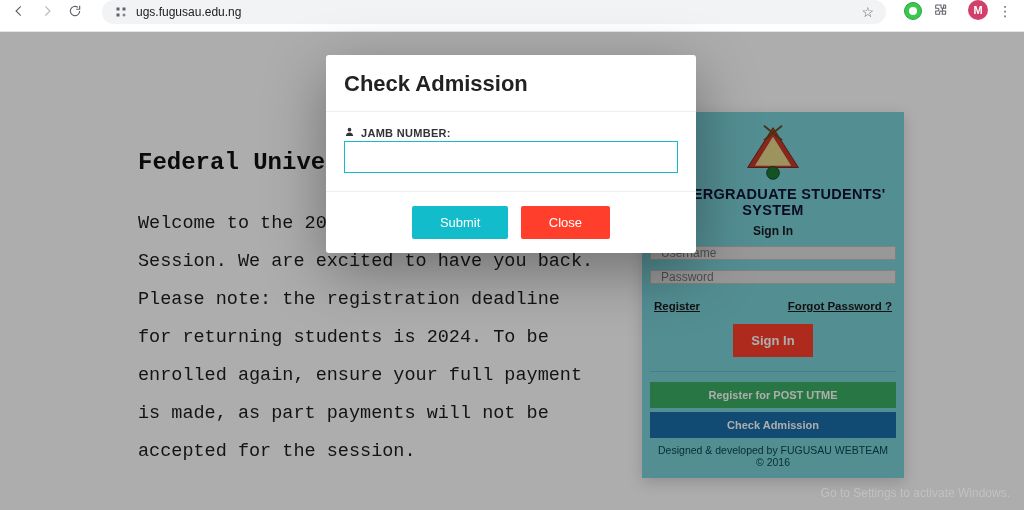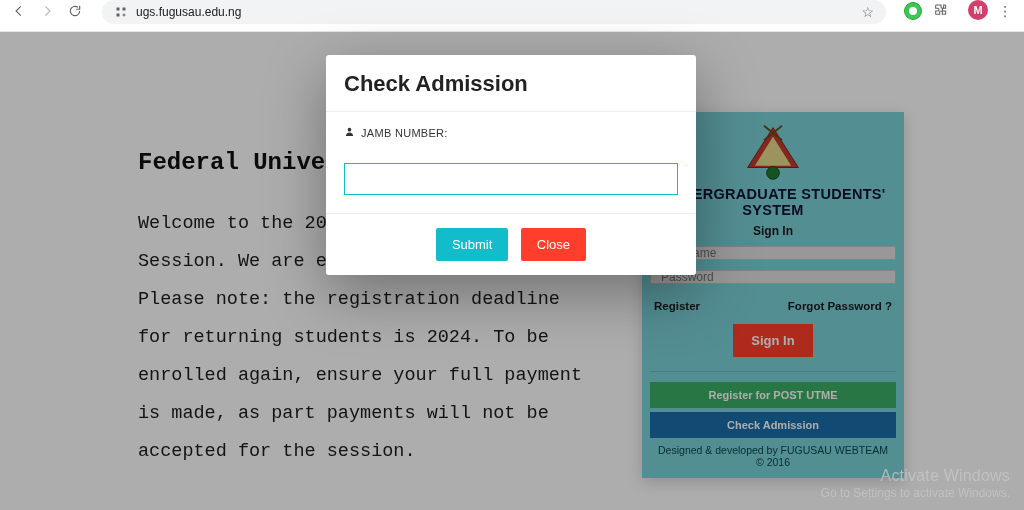--- a/index.html
+++ b/index.html
@@ -69,47 +69,47 @@
   }
   .card .logo{width:58px;height:58px;margin:2px auto 2px;}
   .card .logo svg{width:58px;height:58px;}
   .card h2{font-size:14.5px;font-weight:700;margin:4px 2px 6px 2px;color:#113;letter-spacing:0.3px;}
   .card .signin-label{font-size:12px;font-weight:700;color:#1a1a1a;margin:4px 0 8px;}
   .card input[type=text],.card input[type=password]{
     width:100%;height:14px;border:1px solid #bfbfbf;background:#e1e1e1;color:#666;
     padding:0 10px;font-size:12px;margin-bottom:10px;
   }
   .card .links{display:flex;justify-content:space-between;font-size:11.5px;font-weight:700;color:#1a1a1a;margin:6px 4px 12px;}
-  .card .links span{cursor:pointer;}
+  .card .links span{cursor:pointer;text-decoration:underline;}
   .card .signin-btn{
     display:inline-block;padding:9px 18px;background:var(--red);color:#fff;font-size:13px;font-weight:600;border:none;cursor:pointer;
   }
   .card hr{border:none;border-top:1px solid #6bb8c0;margin:14px 0 10px;}
   .card .bottom-btns{display:flex;justify-content:center;gap:4px;margin-bottom:6px;flex-direction:column;}
   .card .bottom-btns button{border:none;color:#fff;font-size:11px;font-weight:600;padding:7px 8px;cursor:pointer;}
   .card .bottom-btns .reg{background:var(--green-btn);}
   .card .bottom-btns .chk{background:var(--blue-btn);}
   .card .footer{font-size:10.5px;color:#0a4850;margin-top:4px;}
 
   
   .modal{
     position:absolute;z-index:20;left:326px;top:55px;width:370px;background:#fff;
     border-radius:3px;box-shadow:0 18px 60px rgba(0,0,0,0.35);
     font-family:Arial,Helvetica,sans-serif;
   }
   .modal .m-head{padding:16px 18px 14px 18px;}
   .modal .m-head h3{margin:0;font-size:22px;font-weight:700;color:#222;}
   .modal .m-body{padding:4px 18px 18px 18px;border-top:1px solid #eee;border-bottom:1px solid #eee;}
-  .modal .field-label{display:flex;align-items:center;gap:6px;font-size:11px;font-weight:400;color:#333;letter-spacing:0.3px;margin:10px 0 24px;}
+  .modal .field-label{display:flex;align-items:center;gap:6px;font-size:11px;font-weight:700;color:#333;letter-spacing:0.3px;margin:10px 0 2px;}
   .modal .field-label svg{width:11px;height:11px;fill:#333;}
   .modal input[type=text]{
     width:100%;height:32px;border:1px solid var(--teal);padding:0 8px;font-size:13px;outline:none;
   }
   .modal .m-foot{padding:14px;text-align:center;}
-  .modal .m-foot button{border:none;color:#fff;font-size:13px;font-weight:500;padding:9px 16px;margin:0 4px;cursor:pointer;border-radius:2px;}
+  .modal .m-foot button{border:none;color:#fff;font-size:13px;font-weight:500;padding:9px 28px;margin:0 4px;cursor:pointer;border-radius:2px;}
   .modal .m-foot .submit{background:var(--teal);}
   .modal .m-foot .close{background:var(--red);}
 
   
   .watermark{
     position:absolute;right:14px;bottom:10px;z-index:30;text-align:right;color:rgba(200,200,200,0.75);
     font-family:"Segoe UI",Arial,sans-serif;pointer-events:none;
   }
   .watermark .t1{font-size:16px;letter-spacing:0.2px;}
   .watermark .t2{font-size:12px;margin-top:1px;}
@@ -217,15 +217,14 @@
     </div>
     <input type="text" value="" style="">
   </div>
   <div class="m-foot">
     <button class="submit">Submit</button>
     <button class="close">Close</button>
   </div>
 </div>
 
 <div class="watermark">
-  <div class="t1">Activate Windows</div>
   <div class="t2">Go to Settings to activate Windows.</div>
 </div>
 
 </body></html>

